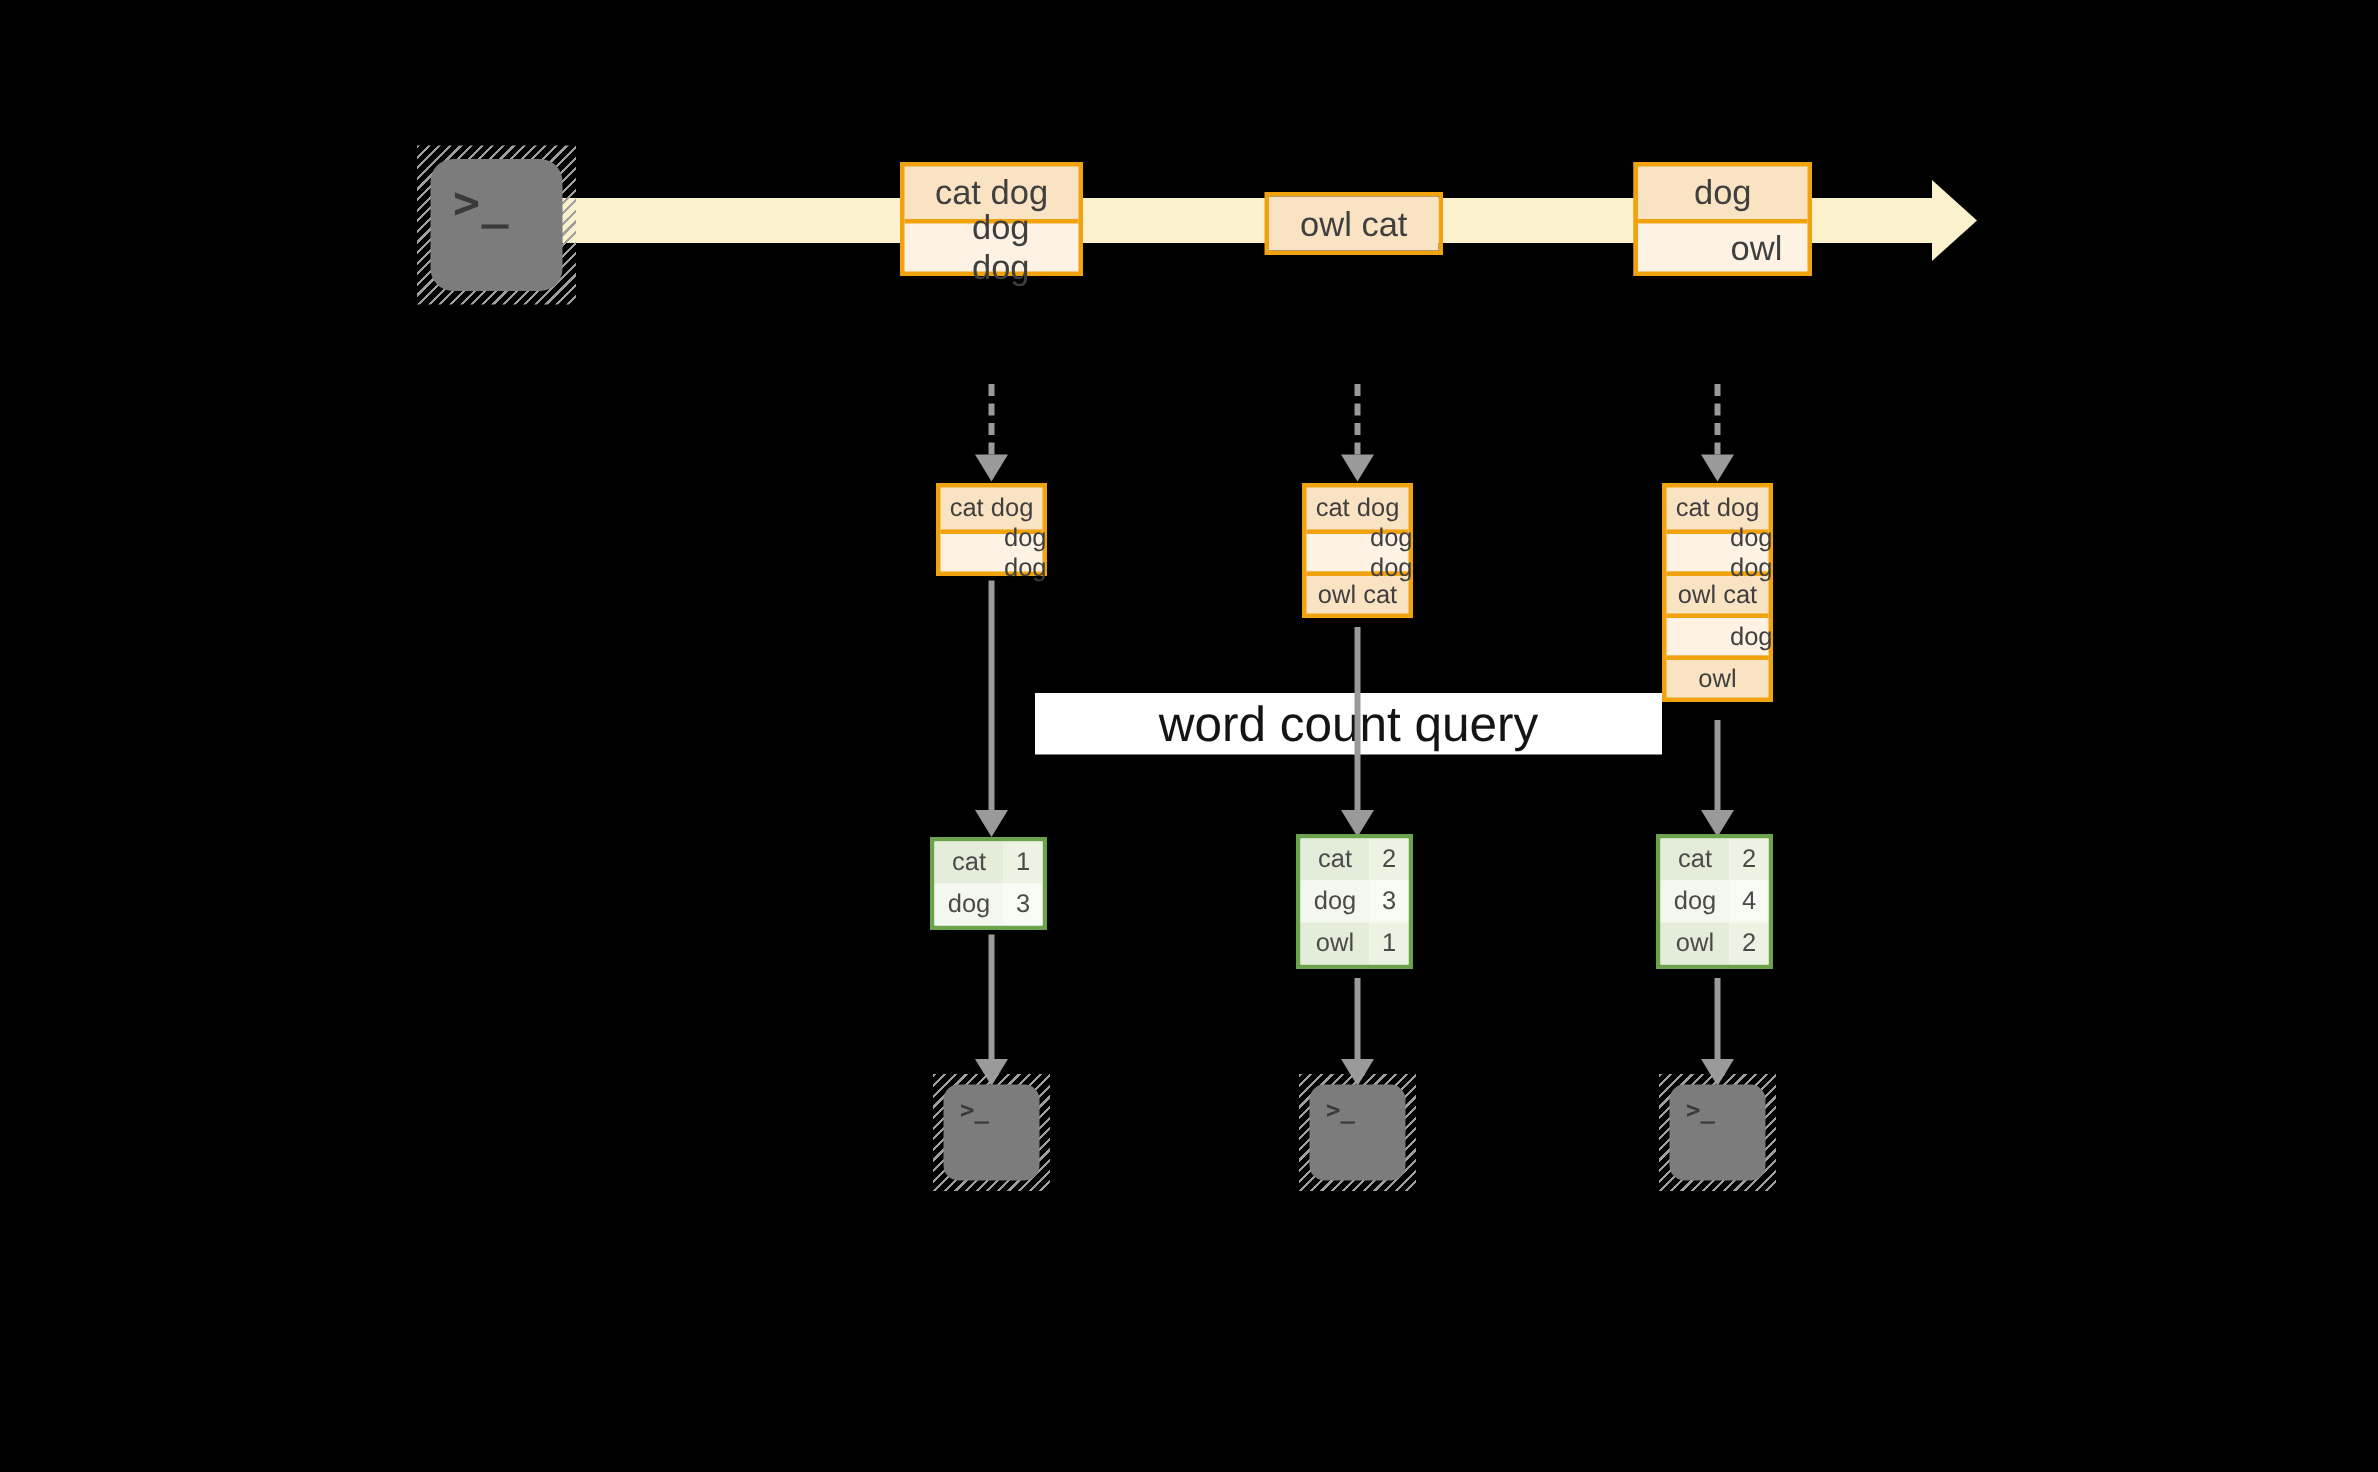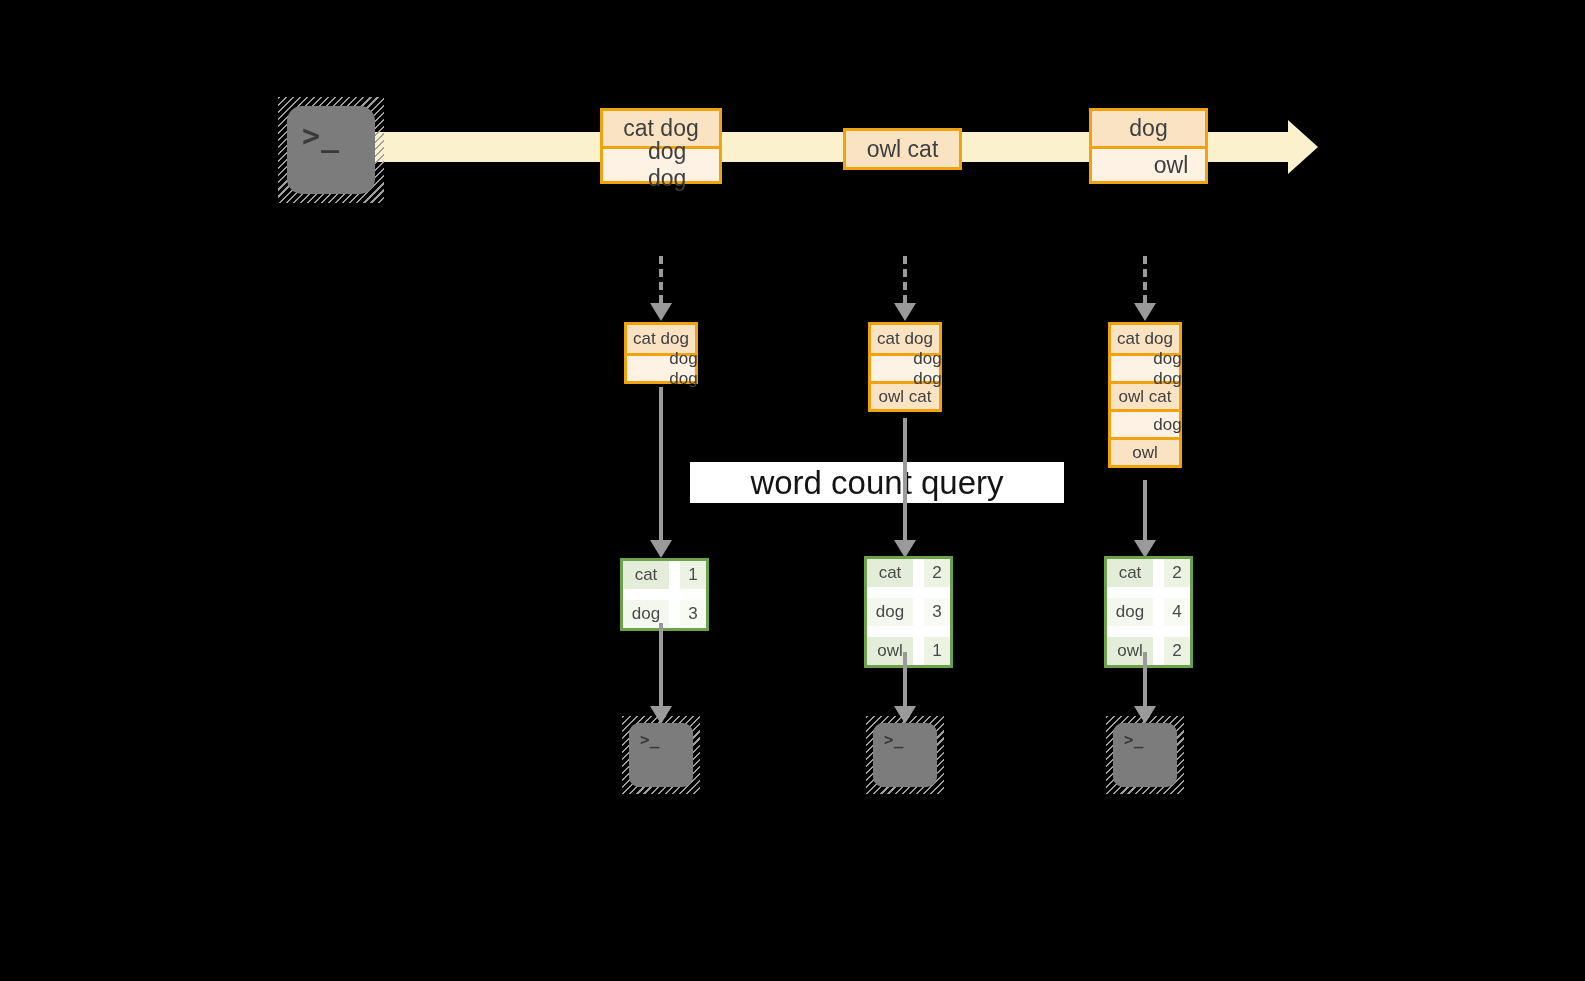--- a/index.html
+++ b/index.html
@@ -43,25 +43,25 @@
   .obox.stack .ocell{height:28px;font-size:17px;width:100%;}
   .fill-a{background:var(--o-dark);}
   .fill-b{background:var(--o-light);padding-left:45px;}
 
   
   .vdash{position:absolute;width:0;border-left:4px dashed var(--gray);}
   .vline{position:absolute;width:4px;background:var(--gray);}
   .ahead{position:absolute;width:0;height:0;border-left:11px solid transparent;border-right:11px solid transparent;border-top:18px solid var(--gray);}
 
   
-  .query-band{position:absolute;left:690px;top:462px;width:374px;height:41px;background:#fff;
+  .query-band{position:absolute;left:690px;top:462px;width:418px;height:41px;background:#fff;
     display:flex;align-items:center;justify-content:center;font-size:33px;color:#141414;}
 
   
-  .wtable{position:absolute;display:grid;grid-template-columns:46px 26px;gap:11px;background:#fff;border:3px solid var(--green);}
+  .wtable{position:absolute;display:grid;grid-template-columns:46px 26px;gap:0;background:#fff;border:3px solid var(--green);}
   .wc{height:28px;display:flex;align-items:center;justify-content:center;font-size:17px;color:#4a4a4a;}
   .r1w{background:var(--g-dark);} .r1n{background:var(--g-dark-n);}
   .r2w{background:var(--g-light);} .r2n{background:var(--g-light-n);}
 </style>
 </head>
 <body>
 
 <div class="canvas">
 
   <div class="stream-band"></div>

